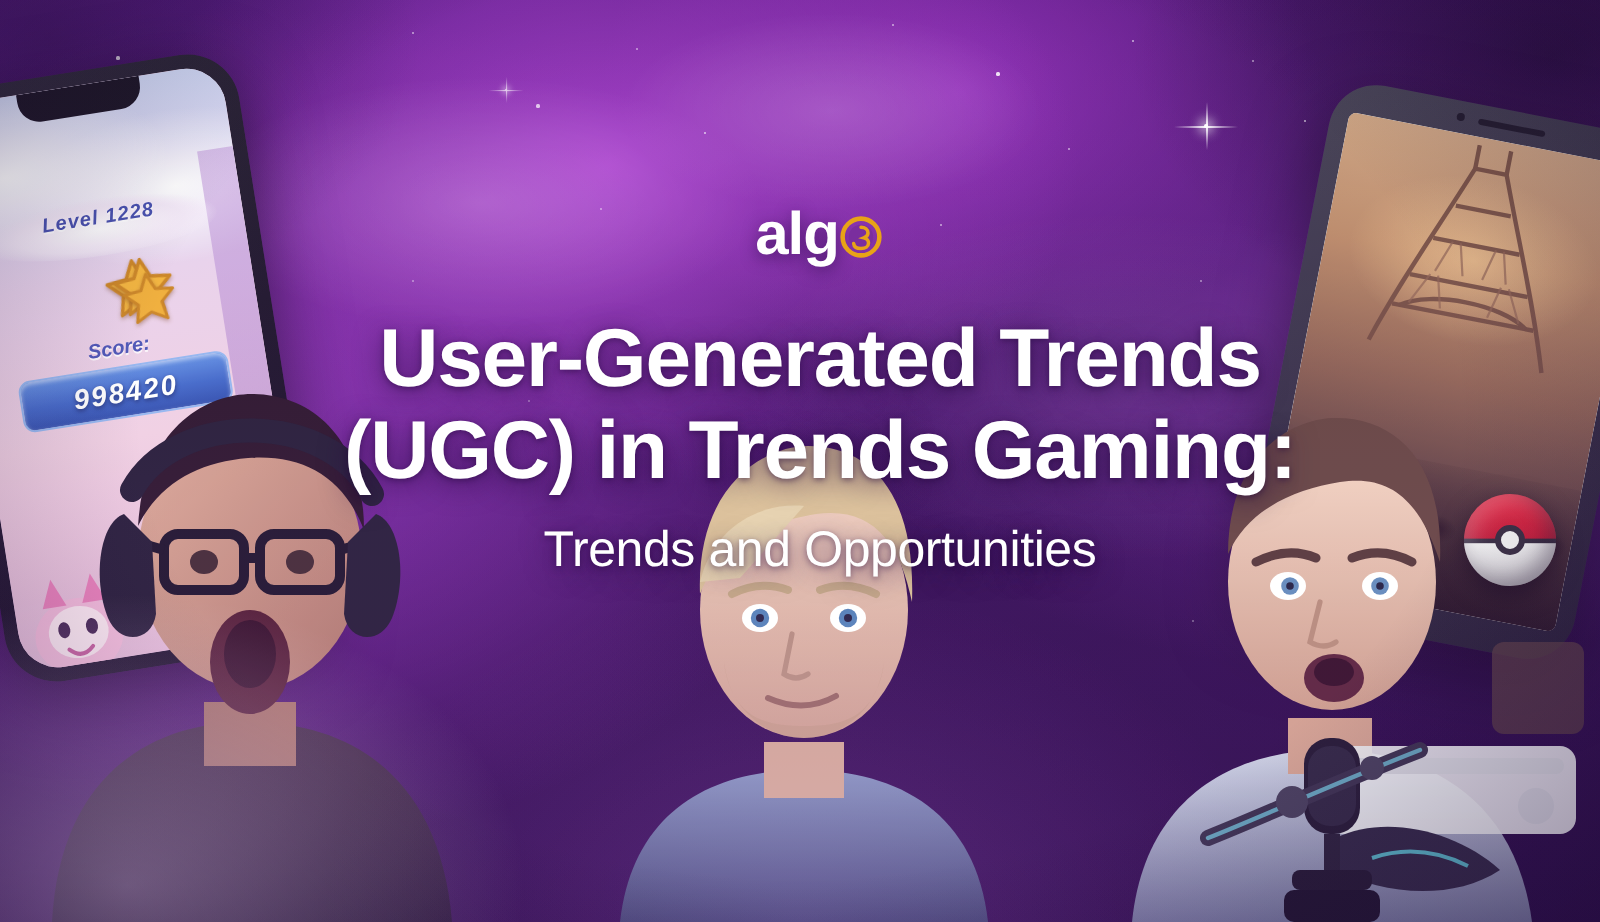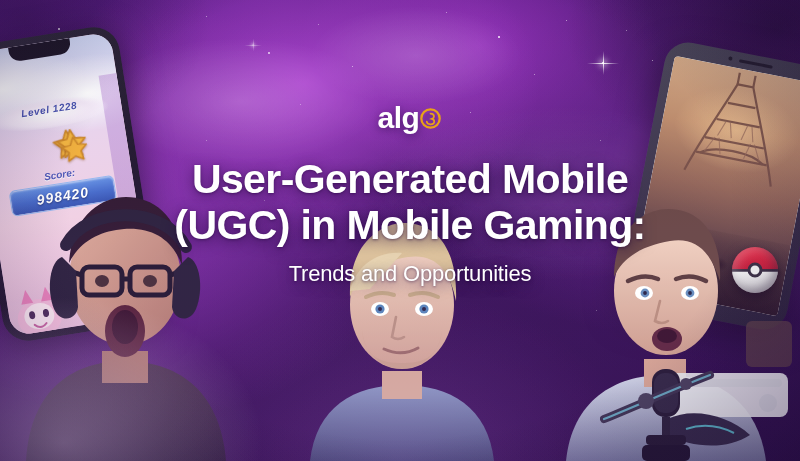--- a/index.html
+++ b/index.html
@@ -344,21 +344,21 @@
   .title-line {
     font-size: 41px;
     font-weight: 700;
     color: #ffffff;
     line-height: 1.13;
     letter-spacing: -0.6px;
     text-shadow: 0 3px 14px rgba(35,8,60,0.65), 0 1px 3px rgba(35,8,60,0.5);
   }
   .subtitle {
     margin-top: 12px;
-    font-size: 22px;
+    font-size: 25px;
     font-weight: 400;
     color: #ffffff;
     letter-spacing: -0.2px;
     text-shadow: 0 3px 14px rgba(35,8,60,0.65), 0 1px 3px rgba(35,8,60,0.5);
   }
 </style>
 </head>
 <body>
 
 <div id="banner">
@@ -594,19 +594,19 @@
       <span class="logo-mark">
         <svg viewBox="0 0 24 24" width="21" height="21">
           <circle cx="12" cy="12" r="10.5" fill="none" stroke="#E8A317" stroke-width="2.6"></circle>
           <circle cx="12" cy="12" r="7" fill="#7a2e9e"></circle>
           <path d="M12 6.4 c2.4 0 4 1.5 4 3.3 c0 1.5 -1.1 2.3 -2.4 2.8 c1.5 .4 2.7 1.2 2.7 2.9 c0 2 -1.8 3.2 -4.3 3.2 c-2.3 0 -4 -1.1 -4.2 -2.9" fill="none" stroke="#E8A317" stroke-width="2" stroke-linecap="round"></path>
         </svg>
       </span>
     </div>
 
     <div class="title-block">
-      <div class="title-line">User-Generated Mobile</div>
-      <div class="title-line">(UGC) in Mobile Gaming:</div>
+      <div class="title-line">User-Generated Trends</div>
+      <div class="title-line">(UGC) in Trends Gaming:</div>
       <div class="subtitle">Trends and Opportunities</div>
     </div>
 
   </div>
 </div>
 
 </body></html>

